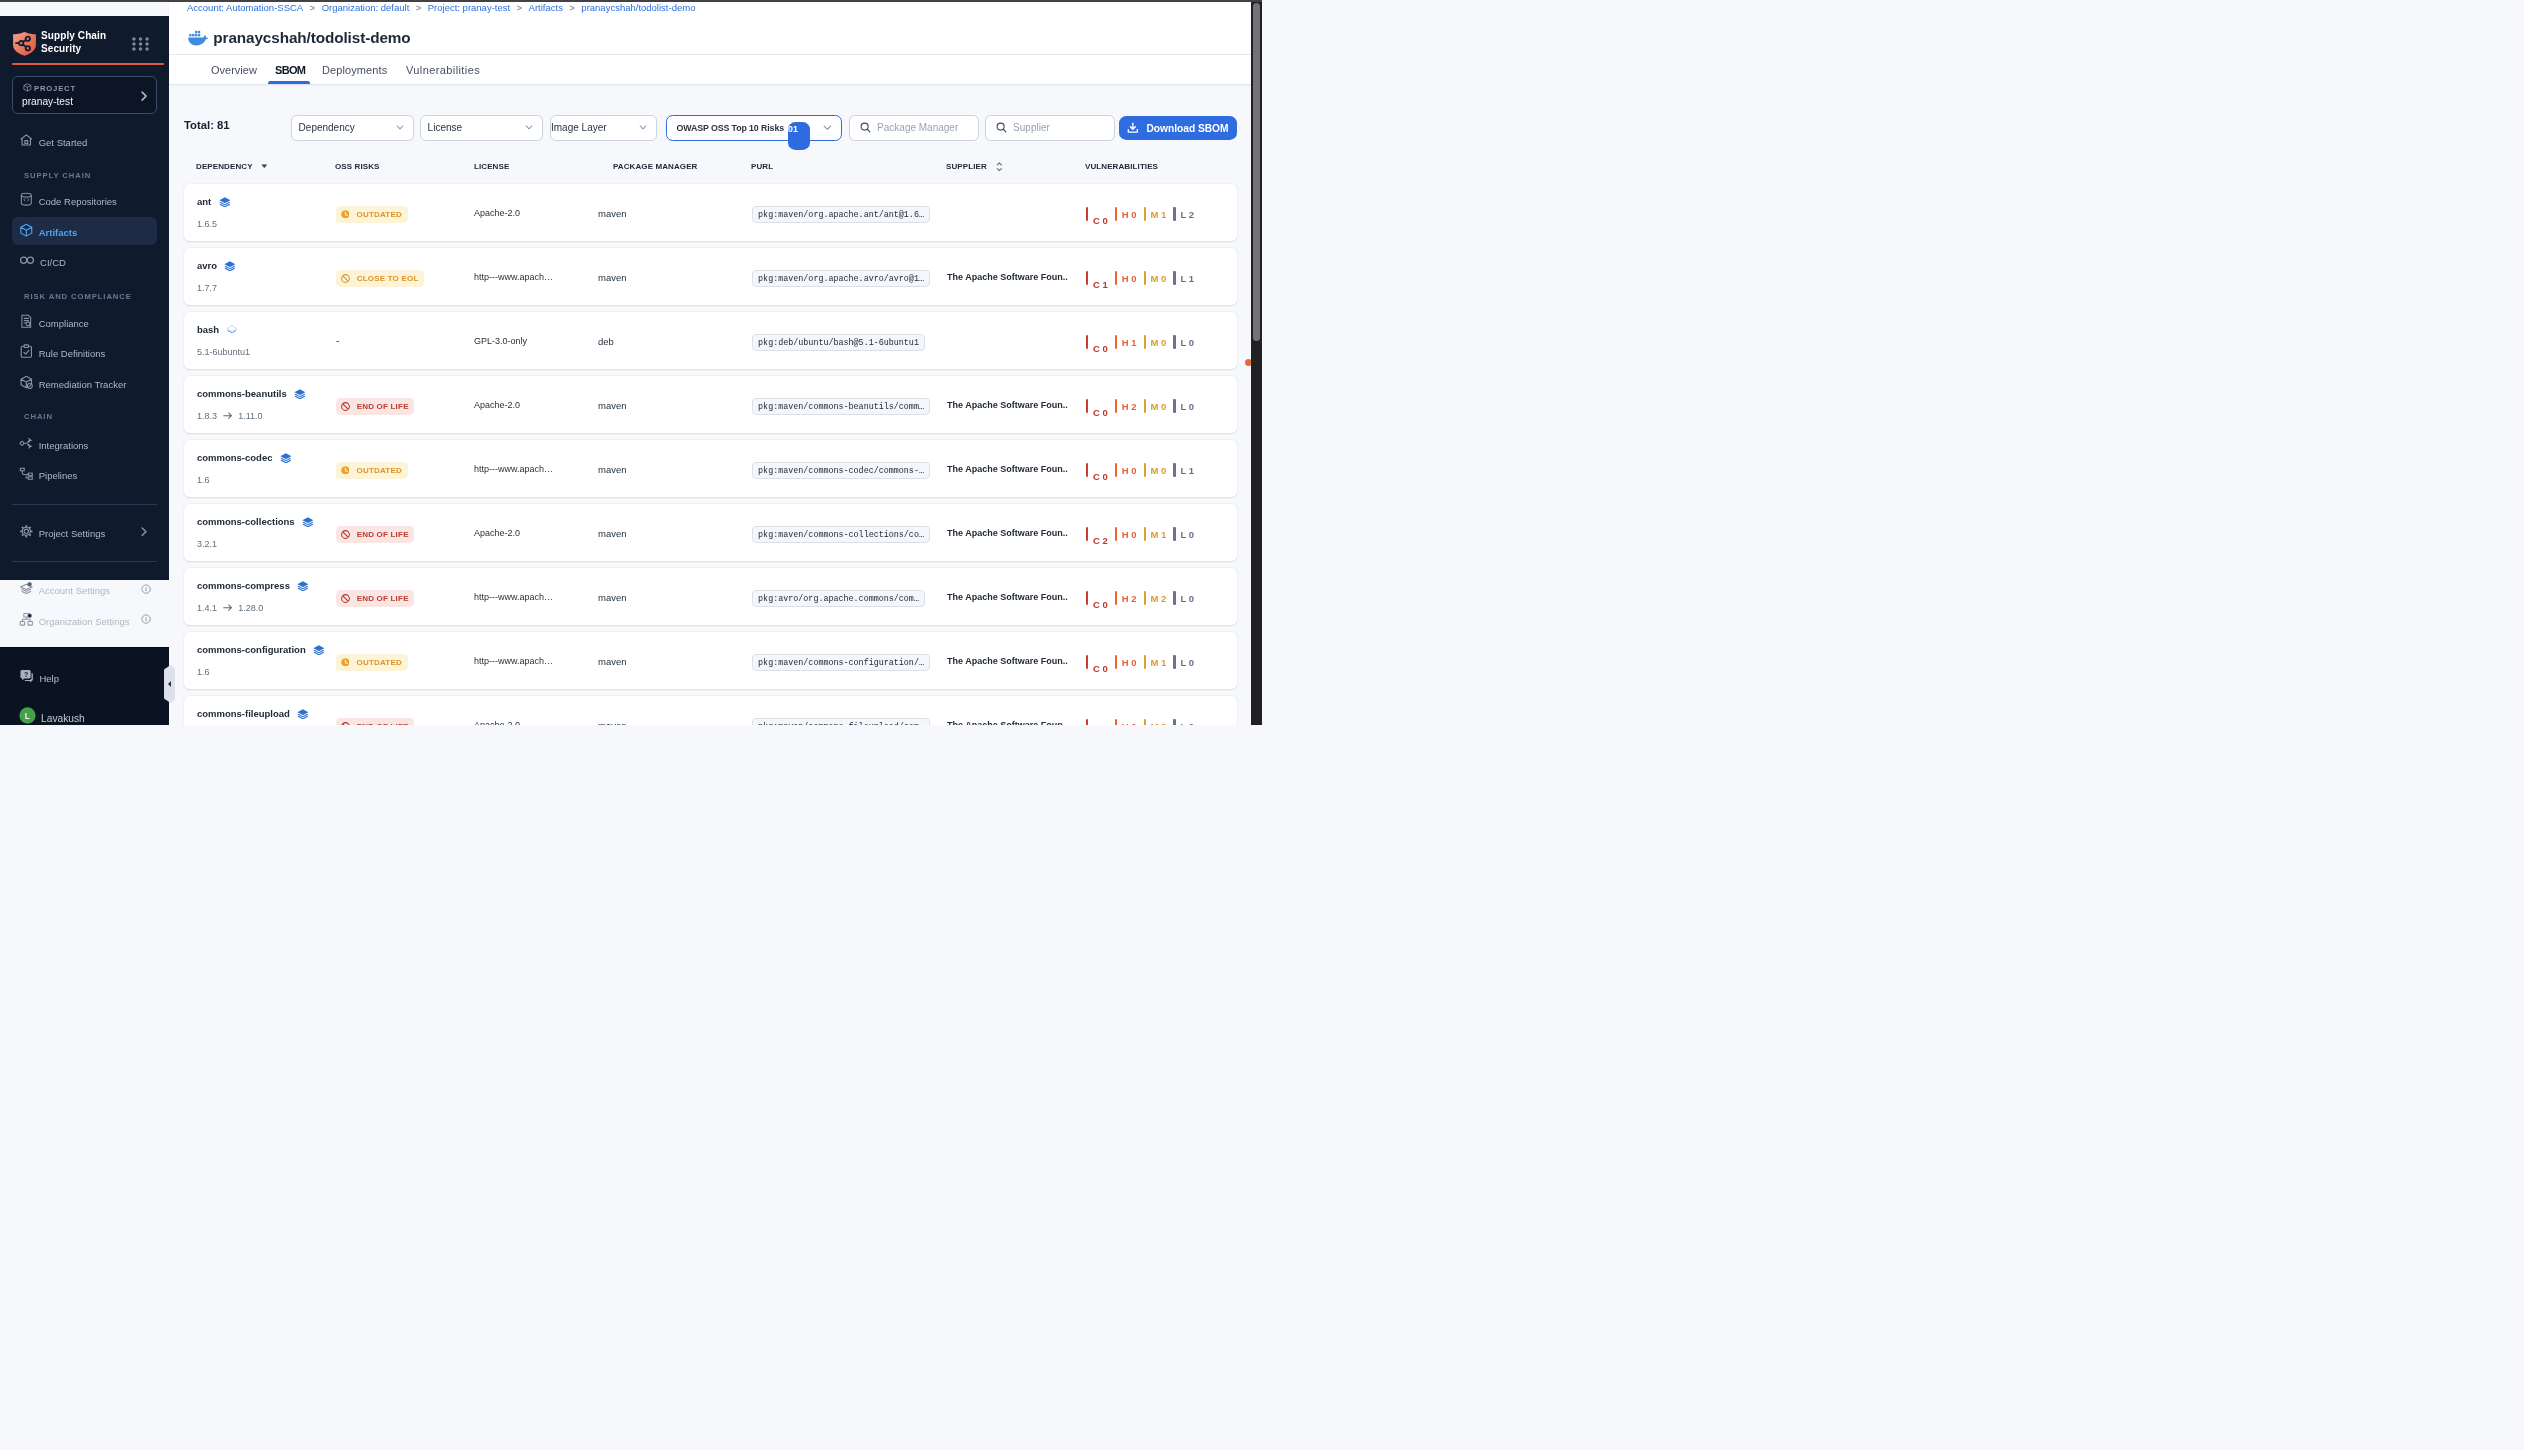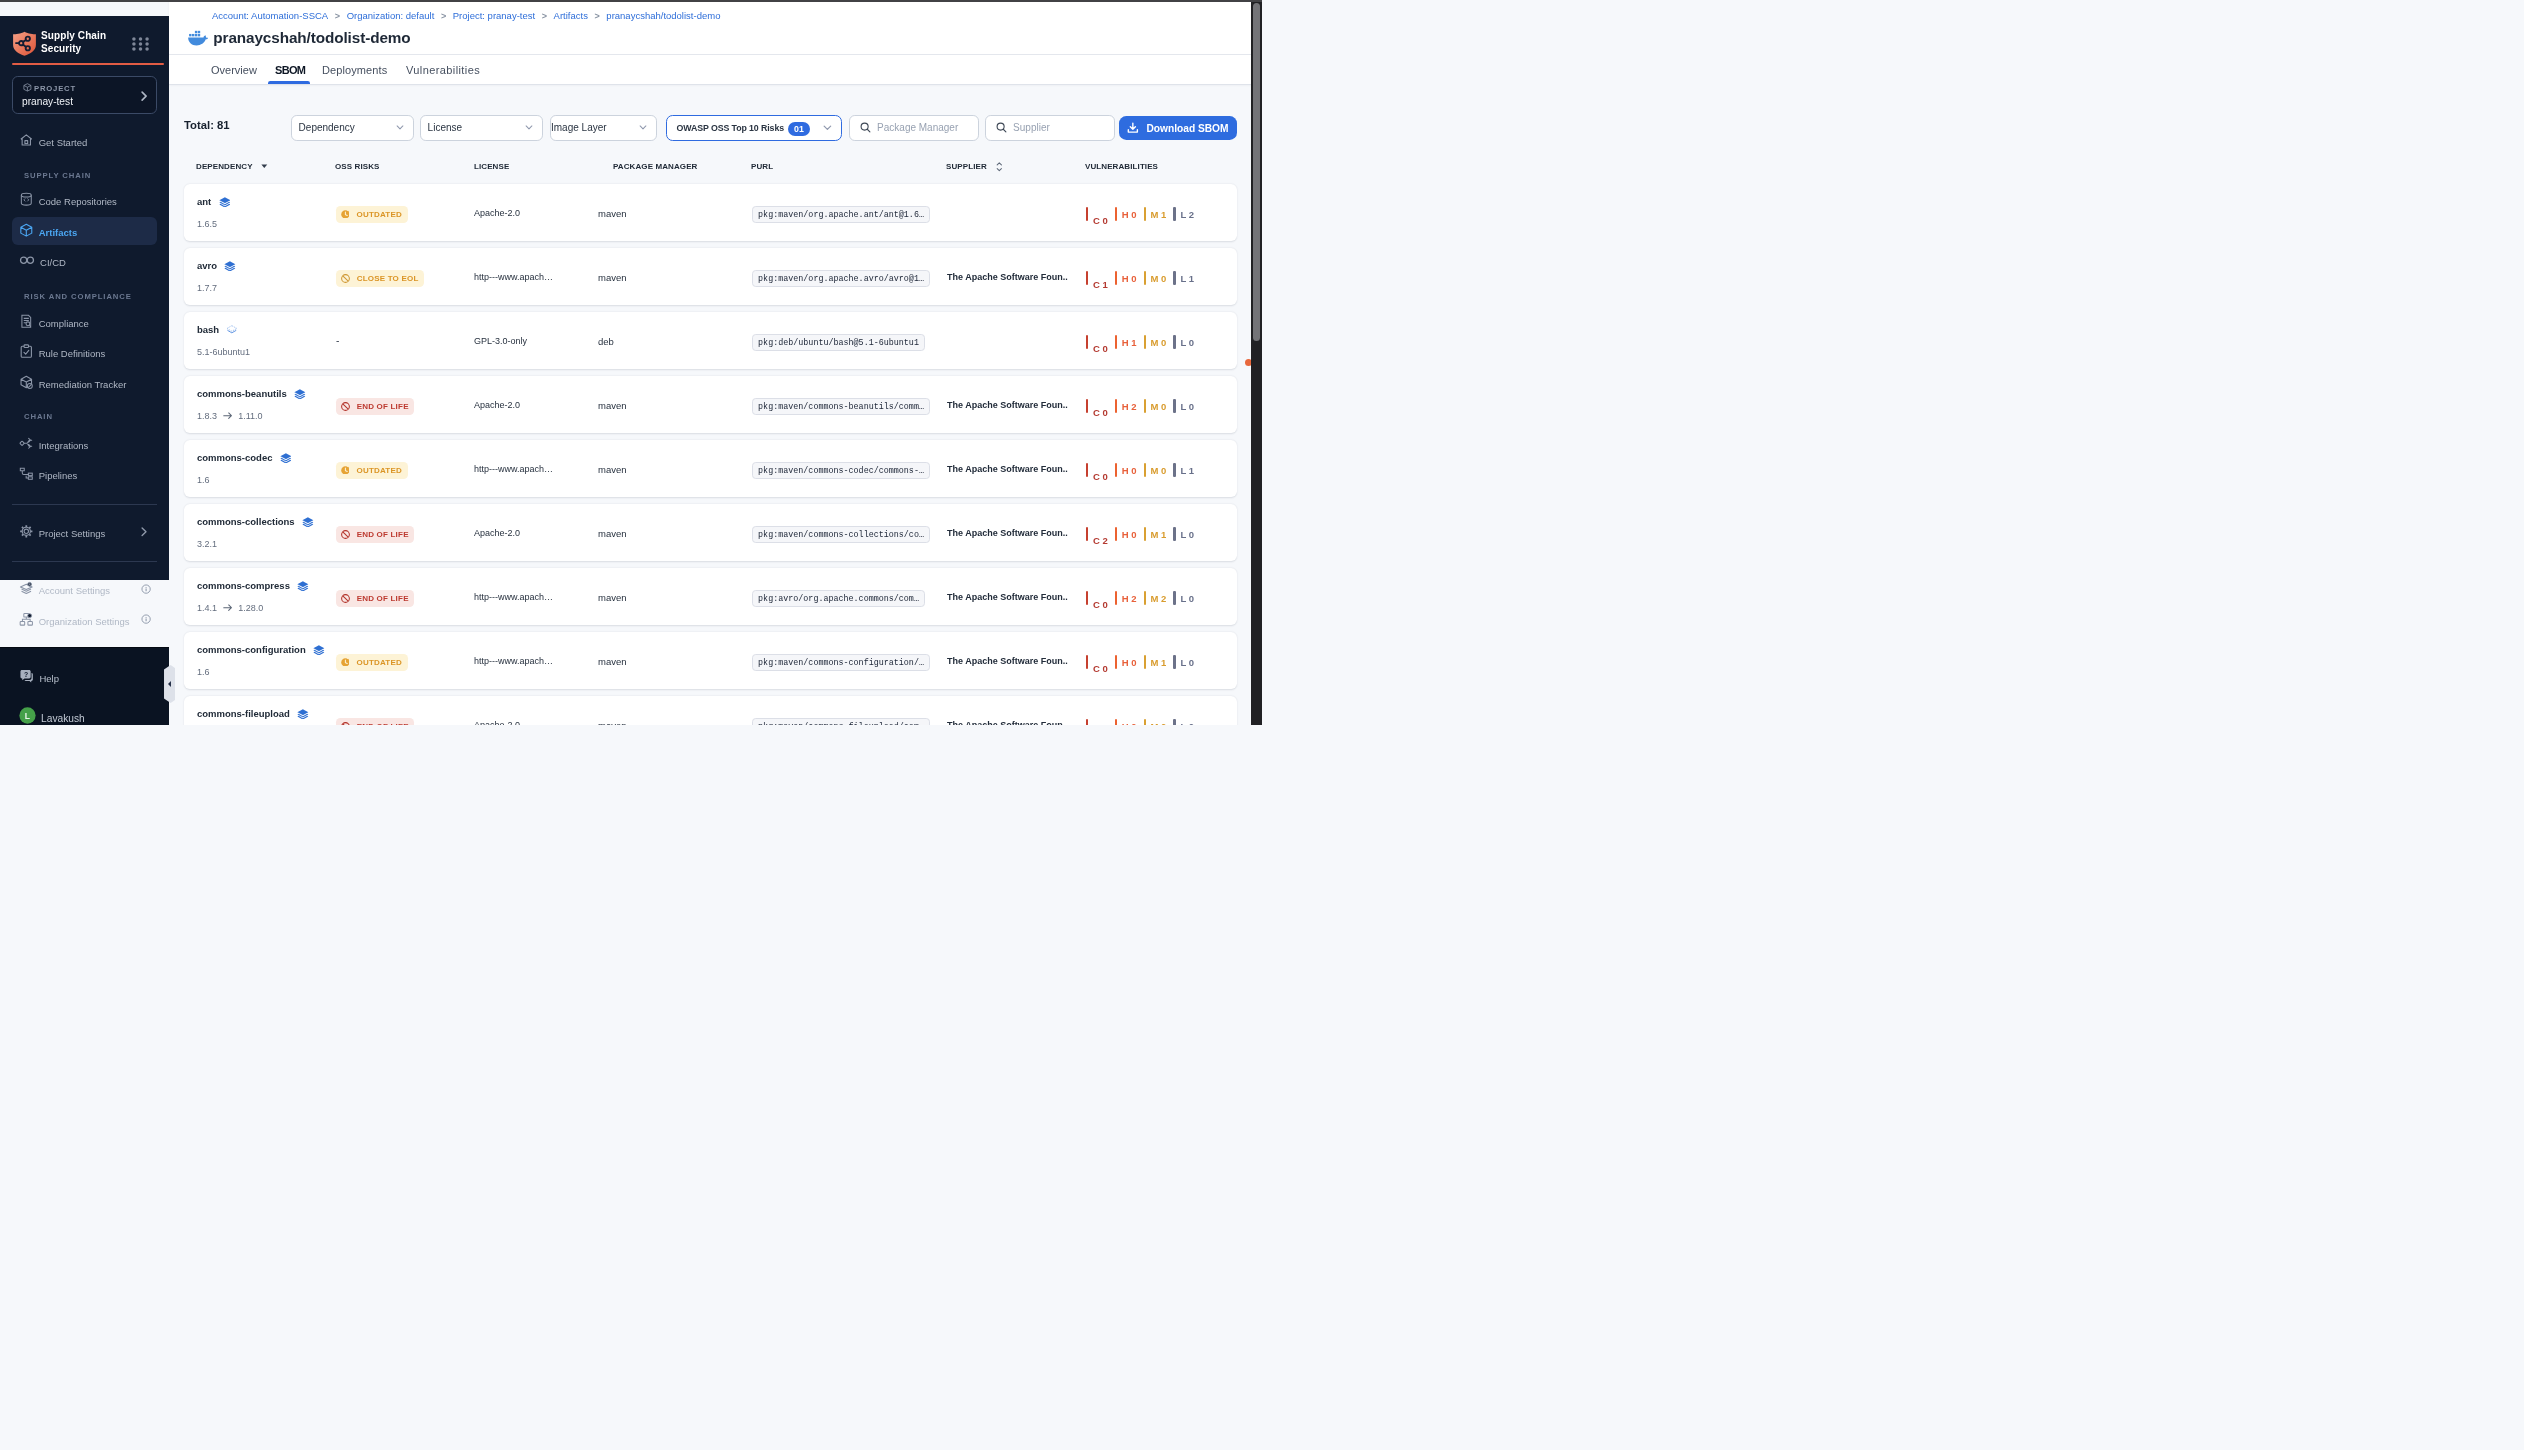--- a/index.html
+++ b/index.html
@@ -17,37 +17,37 @@
 #proj-label{position:absolute;left:21px;top:6.6px;font-size:7.7px;font-weight:700;letter-spacing:0.8px;color:#8d97a9;}
 #proj-name{position:absolute;left:9px;top:19px;font-size:10.2px;color:#f0f3f7;}
 .sb-section{position:absolute;left:24px;font-size:7.7px;font-weight:700;letter-spacing:0.9px;color:#6b7890;}
 .nav{position:absolute;left:19px;height:14.6px;display:flex;align-items:flex-end;gap:5.1px;color:#b0b8c5;font-size:9.5px;white-space:nowrap;}
 .nav svg{flex:0 0 auto;}
 #nav-active{position:absolute;left:11.7px;top:201px;width:145px;height:28px;background:#1d2b47;border-radius:5.8px;}
 .sb-div{position:absolute;left:11.7px;width:145px;height:0.7px;background:#2c3850;}
 .nav-right{position:absolute;display:flex;align-items:center;justify-content:center;}
 
 #header{position:absolute;left:169px;top:0;width:1093px;height:85px;background:#fff;z-index:5;box-shadow:0 0.7px 2.2px rgba(20,30,50,.06);}
-#crumbs{position:absolute;left:18px;top:10px;display:flex;align-items:center;gap:6.6px;font-size:9.5px;color:#2e6ed9;white-space:nowrap;margin-left:25px;}
+#crumbs{position:absolute;left:18px;top:2px;display:flex;align-items:center;gap:6.6px;font-size:9.5px;color:#2e6ed9;white-space:nowrap;}
 #crumbs .sep{color:#8792a2;font-size:9px;font-weight:700;}
 #title-row{position:absolute;left:17.5px;top:28.5px;display:flex;align-items:center;gap:5.8px;}
 #title{font-size:15.3px;font-weight:700;color:#1e2836;letter-spacing:-0.1px;}
 #hdr-div{position:absolute;left:0;top:54px;width:1093px;height:0.7px;background:#e4e7ed;}
 #tabs{position:absolute;left:0;top:54px;height:31px;width:511px;font-size:11px;color:#454f5f;}
 #tabs span{position:absolute;top:9.5px;}
 #tabs .active{font-weight:700;color:#0d1624;letter-spacing:-0.7px;}
 #tab-underline{position:absolute;left:99px;top:81px;width:42px;height:2.9px;background:#2f6be0;border-radius:2.2px 2.2px 0 0;}
 #hdr-border{position:absolute;left:0;top:84px;width:1093px;height:0.7px;background:#dfe3ea;}
 
 #total{position:absolute;left:184px;top:119px;font-size:11.3px;font-weight:700;color:#17212e;}
 .ctrl{position:absolute;top:115px;height:25.6px;background:#fff;border:0.7px solid #ccd3dd;border-radius:5.8px;display:flex;align-items:center;font-size:10px;color:#2a3442;}
 .ctrl .chev{position:absolute;right:9px;}
 .ph{color:#98a2b2;font-size:10px;}
 #owasp{border:1.1px solid #2f6be0;border-radius:6.6px;}
-#owasp-badge{position:absolute;left:121px;top:5.8px;width:22px;height:14px;line-height:14px;text-align:center;background:#2f6be0;color:#fff;font-size:8.8px;font-weight:700;border-radius:7.3px;letter-spacing:0;}
+#owasp-badge{position:absolute;left:121px;top:5.8px;width:22px;height:28px;line-height:14px;background:#2f6be0;color:#fff;font-size:8.8px;font-weight:700;border-radius:7.3px;letter-spacing:0;}
 #dl-btn{position:absolute;left:1119px;top:116px;width:118px;height:24px;background:#2e6cdf;border-radius:7.3px;display:flex;align-items:center;justify-content:center;gap:7.3px;color:#fff;font-size:10.2px;font-weight:700;}
 
 .th{position:absolute;top:162px;font-size:8px;font-weight:700;letter-spacing:0.1px;color:#1e2835;white-space:nowrap;display:flex;align-items:center;gap:8.8px;}
 .card{position:absolute;left:184px;width:1053px;height:57px;background:#fff;border-radius:5.8px;box-shadow:0 0.7px 2.2px rgba(25,35,60,.08),0 0.7px 1.5px rgba(25,35,60,.05);}
 .dep{position:absolute;left:13px;top:12.4px;display:flex;align-items:center;gap:7.3px;font-size:9.5px;font-weight:700;color:#212b38;}
 .ver{position:absolute;left:13px;top:35px;font-size:9px;color:#636d7e;display:flex;align-items:center;gap:5.8px;}
 .pill{position:absolute;left:152px;top:21.6px;height:17px;display:flex;align-items:center;gap:7px;padding:0 5.8px 0 4.7px;border-radius:4.4px;font-size:8px;font-weight:700;letter-spacing:0.2px;}
 .pill.amber{background:#fdf3d6;color:#db9526;}
 .pill.red{background:#f9e6e3;color:#bd3a30;}
 .lic{position:absolute;left:290px;top:24px;font-size:9px;color:#27313f;max-width:82px;overflow:hidden;text-overflow:ellipsis;white-space:nowrap;}

